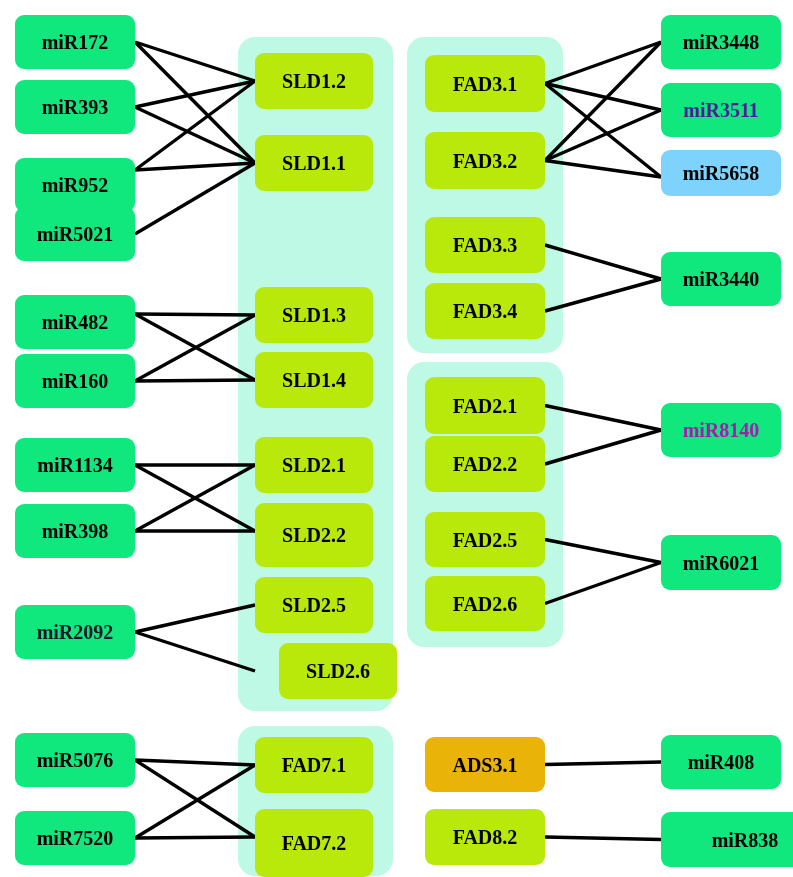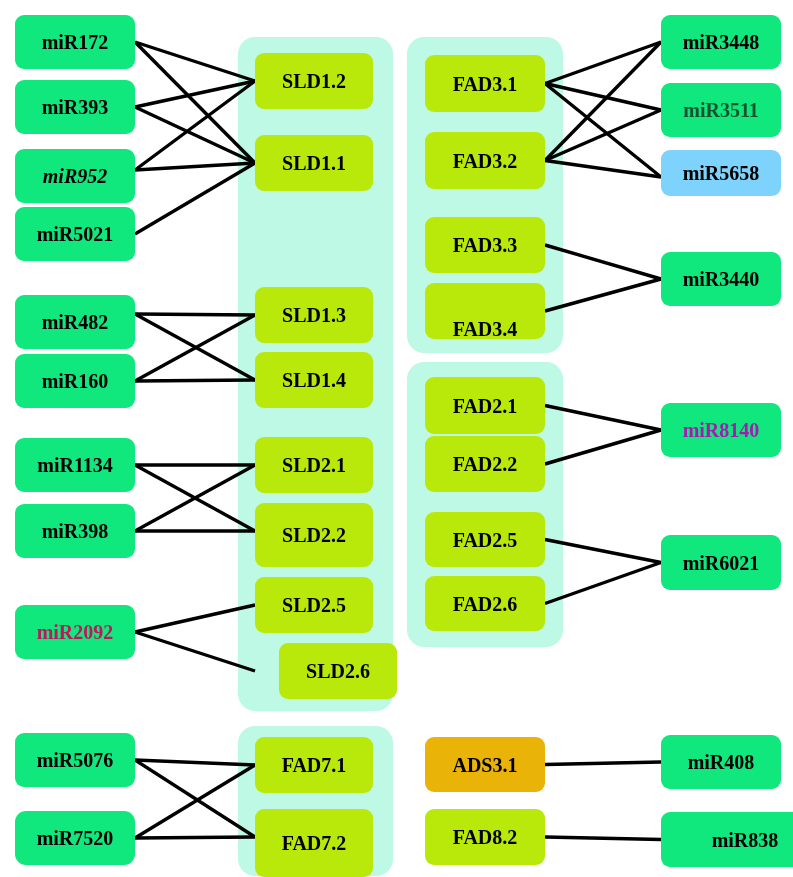--- a/index.html
+++ b/index.html
@@ -83,45 +83,45 @@
       <line x1="545" y1="603.5" x2="661" y2="562.5" stroke="#000000" stroke-width="3.4"></line>
       <line x1="545" y1="764.5" x2="661" y2="762" stroke="#000000" stroke-width="3.4"></line>
       <line x1="545" y1="837" x2="661" y2="839.5" stroke="#000000" stroke-width="3.4"></line>
     </svg>
     <div class="node mirna" style="left: 15px; top: 15px; width: 120px; height: 54px; background: rgb(16, 232, 126); color: rgb(0, 0, 0);">
       <span>miR172</span>
     </div>
     <div class="node mirna" style="left: 15px; top: 80px; width: 120px; height: 54px; background: rgb(16, 232, 126); color: rgb(0, 0, 0);">
       <span>miR393</span>
     </div>
-    <div class="node mirna" style="left: 15px; top: 149px; width: 120px; height: 54px; background: rgb(16, 232, 126); color: rgb(0, 0, 0); font-style: italic;">
+    <div class="node mirna" style="left: 15px; top: 158px; width: 120px; height: 54px; background: rgb(16, 232, 126); color: rgb(0, 0, 0);">
       <span>miR952</span>
     </div>
     <div class="node mirna" style="left: 15px; top: 207px; width: 120px; height: 54px; background: rgb(16, 232, 126); color: rgb(0, 0, 0);">
       <span>miR5021</span>
     </div>
     <div class="node mirna" style="left: 15px; top: 287px; width: 120px; height: 54px; background: rgb(16, 232, 126); color: rgb(0, 0, 0); margin-top: 8px;">
       <span>miR482</span>
     </div>
     <div class="node mirna" style="left: 15px; top: 354px; width: 120px; height: 54px; background: rgb(16, 232, 126); color: rgb(0, 0, 0);">
       <span>miR160</span>
     </div>
     <div class="node mirna" style="left: 15px; top: 438px; width: 120px; height: 54px; background: rgb(16, 232, 126); color: rgb(0, 0, 0);">
       <span>miR1134</span>
     </div>
     <div class="node mirna" style="left: 15px; top: 504px; width: 120px; height: 54px; background: rgb(16, 232, 126); color: rgb(0, 0, 0);">
       <span>miR398</span>
     </div>
-    <div class="node mirna" style="left: 15px; top: 605px; width: 120px; height: 54px; background: rgb(16, 232, 126); color: #be185d;">
+    <div class="node mirna" style="left: 15px; top: 605px; width: 120px; height: 54px; background: rgb(16, 232, 126); color: #0f172a;">
       <span>miR2092</span>
     </div>
     <div class="node mirna" style="left: 15px; top: 733px; width: 120px; height: 54px; background: rgb(16, 232, 126); color: rgb(0, 0, 0);">
       <span>miR5076</span>
     </div>
-    <div class="node mirna" style="left: 15px; top: 811px; width: 120px; height: 54px; background: rgb(16, 232, 126); color: rgb(0, 0, 0); border-radius: 11px;">
+    <div class="node mirna" style="left: 15px; top: 811px; width: 120px; height: 54px; background: rgb(16, 232, 126); color: rgb(0, 0, 0);">
       <span>miR7520</span>
     </div>
     <div class="node gene" style="left: 255px; top: 53px; width: 118px; height: 56px; background: rgb(185, 232, 11); color: rgb(0, 0, 0);">
       <span>SLD1.2</span>
     </div>
     <div class="node gene" style="left: 255px; top: 135px; width: 118px; height: 56px; background: rgb(185, 232, 11); color: rgb(0, 0, 0);">
       <span>SLD1.1</span>
     </div>
     <div class="node gene" style="left: 255px; top: 287px; width: 118px; height: 56px; background: rgb(185, 232, 11); color: rgb(0, 0, 0);">
       <span>SLD1.3</span>
@@ -149,21 +149,21 @@
     </div>
     <div class="node gene" style="left: 425px; top: 55px; width: 120px; height: 57px; background: rgb(185, 232, 11); color: rgb(0, 0, 0);">
       <span>FAD3.1</span>
     </div>
     <div class="node gene" style="left: 425px; top: 132px; width: 120px; height: 57px; background: rgb(185, 232, 11); color: rgb(0, 0, 0);">
       <span>FAD3.2</span>
     </div>
     <div class="node gene" style="left: 425px; top: 217px; width: 120px; height: 56px; background: rgb(185, 232, 11); color: rgb(0, 0, 0);">
       <span>FAD3.3</span>
     </div>
-    <div class="node gene" style="left: 425px; top: 283px; width: 120px; height: 56px; background: rgb(185, 232, 11); color: rgb(0, 0, 0); align-items: flex-end;">
+    <div class="node gene" style="left: 425px; top: 283px; width: 120px; height: 56px; background: rgb(185, 232, 11); color: rgb(0, 0, 0);">
       <span>FAD3.4</span>
     </div>
     <div class="node gene" style="left: 425px; top: 377px; width: 120px; height: 57px; background: rgb(185, 232, 11); color: rgb(0, 0, 0);">
       <span>FAD2.1</span>
     </div>
     <div class="node gene" style="left: 425px; top: 436px; width: 120px; height: 56px; background: rgb(185, 232, 11); color: rgb(0, 0, 0);">
       <span>FAD2.2</span>
     </div>
     <div class="node gene" style="left: 425px; top: 512px; width: 120px; height: 55px; background: rgb(185, 232, 11); color: rgb(0, 0, 0);">
       <span>FAD2.5</span>
@@ -173,21 +173,21 @@
     </div>
     <div class="node gene" style="left: 425px; top: 737px; width: 120px; height: 55px; background: #eab308; color: rgb(0, 0, 0);">
       <span>ADS3.1</span>
     </div>
     <div class="node gene" style="left: 425px; top: 809px; width: 120px; height: 56px; background: rgb(185, 232, 11); color: rgb(0, 0, 0);">
       <span>FAD8.2</span>
     </div>
     <div class="node mirna" style="left: 661px; top: 15px; width: 120px; height: 54px; background: rgb(16, 232, 126); color: rgb(0, 0, 0);">
       <span>miR3448</span>
     </div>
-    <div class="node mirna" style="left: 661px; top: 83px; width: 120px; height: 54px; background: rgb(16, 232, 126); color: #14532d;">
+    <div class="node mirna" style="left: 661px; top: 83px; width: 120px; height: 54px; background: rgb(16, 232, 126); color: #4c1d95;">
       <span>miR3511</span>
     </div>
     <div class="node mirna" style="left: 661px; top: 150px; width: 120px; height: 46px; background: #7dd3fc; color: rgb(0, 0, 0);">
       <span>miR5658</span>
     </div>
     <div class="node mirna" style="left: 661px; top: 252px; width: 120px; height: 54px; background: rgb(16, 232, 126); color: rgb(0, 0, 0);">
       <span>miR3440</span>
     </div>
     <div class="node mirna" style="left: 661px; top: 403px; width: 120px; height: 54px; background: rgb(16, 232, 126); color: #a21caf;">
       <span>miR8140</span>

